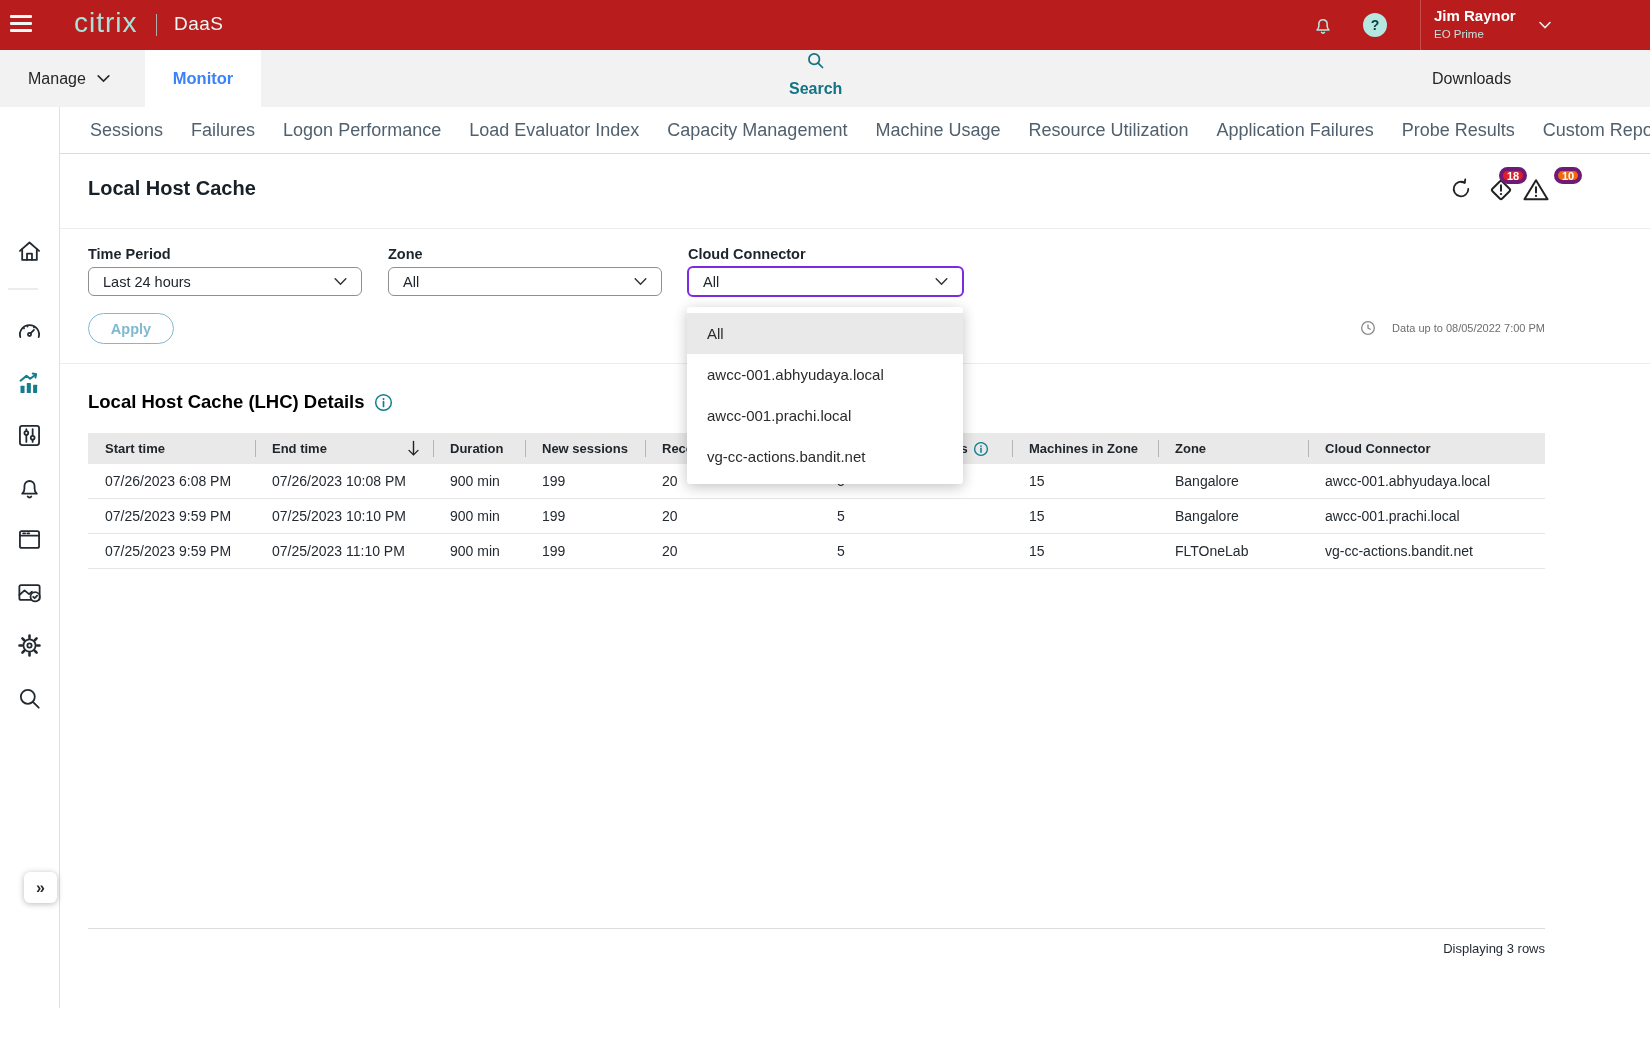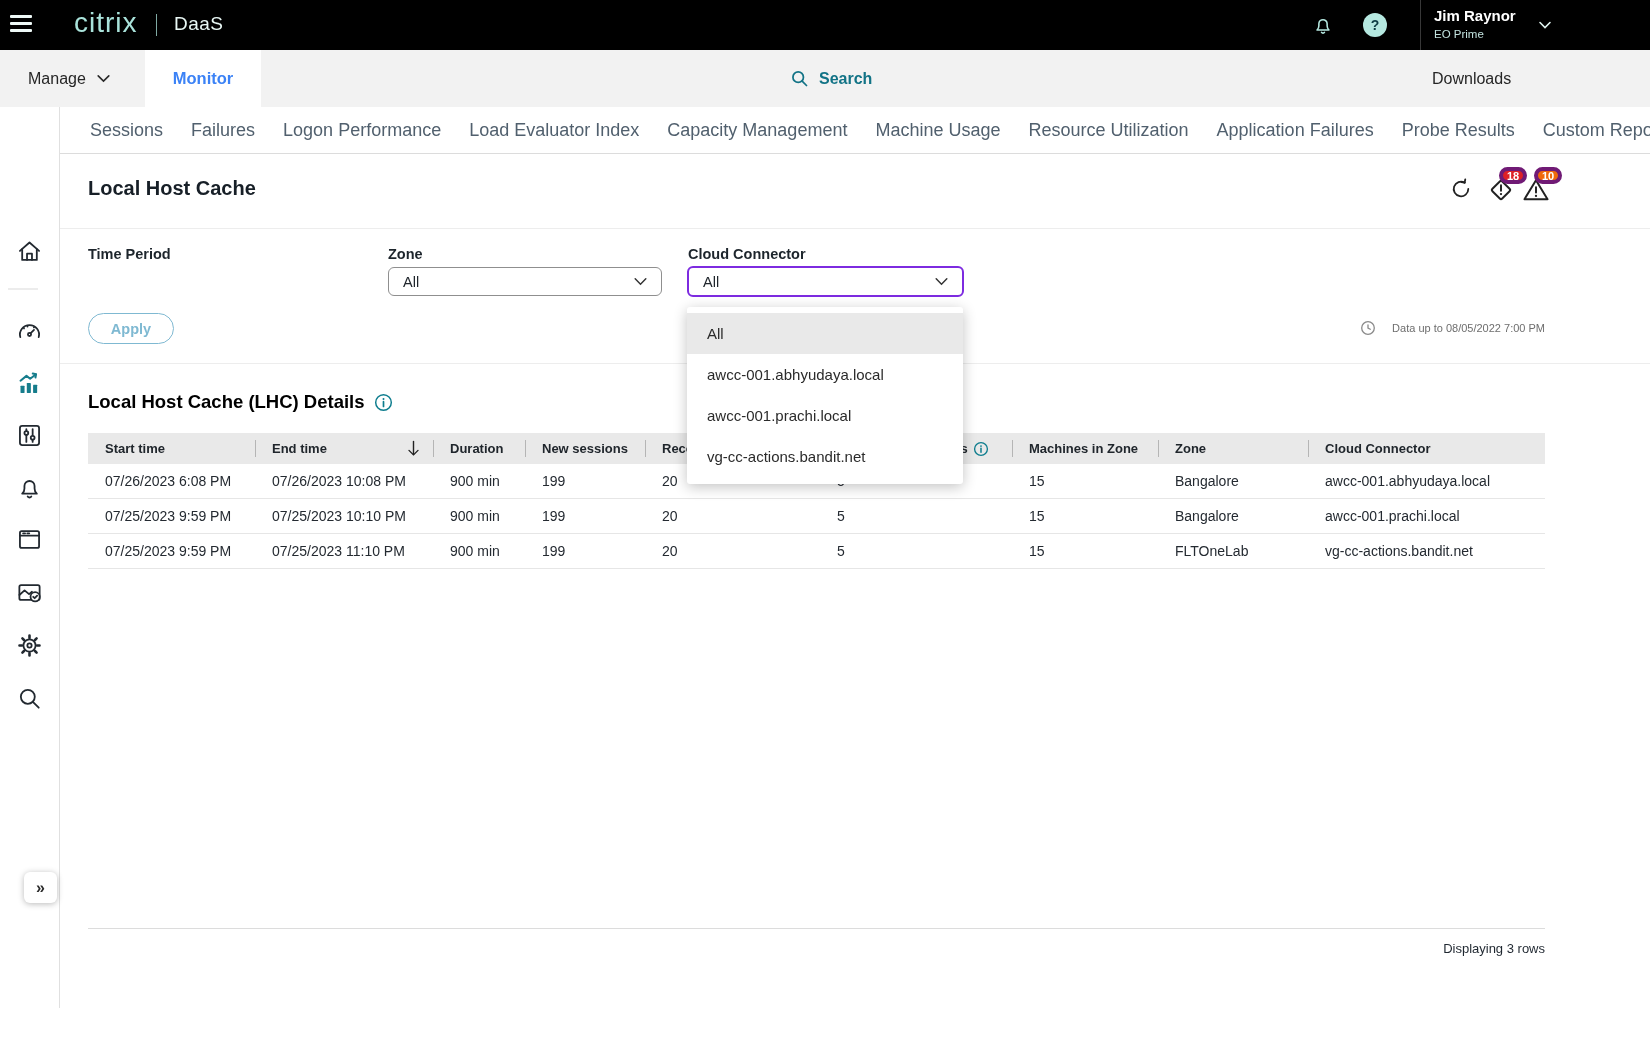--- a/index.html
+++ b/index.html
@@ -1,53 +1,53 @@
 <!DOCTYPE html>
 <html><head>
 <meta charset="utf-8">
 <style>
   * { margin:0; padding:0; box-sizing:border-box; }
   html,body { width:1650px; height:1062px; background:#fff; font-family:"Liberation Sans",sans-serif; }
   #app { position:relative; width:1650px; height:1062px; overflow:hidden; background:#fff; }
 
   
-  .topbar { position:absolute; left:0; top:0; width:1650px; height:50px; background:#000000; }
+  .topbar { position:absolute; left:0; top:0; width:1650px; height:50px; background:#b91c1c; }
   .hamburger { position:absolute; left:10px; top:15px; width:24px; height:20px; cursor:pointer; }
   .hamburger span { display:block; width:22px; height:2.6px; background:#eef9f7; margin-bottom:4.4px; border-radius:1px; }
   .brand { position:absolute; left:74px; top:7px; font-size:28px; color:#a9e2da; letter-spacing:1px; font-weight:400; }
   .brand-sep { position:absolute; left:156px; top:14px; width:1px; height:22px; background:rgba(169,226,218,.75); }
   .product { position:absolute; left:174px; top:13px; font-size:19px; color:#e9f8f5; letter-spacing:.5px; }
   .tb-bell { position:absolute; left:1312px; top:14px; width:22px; height:22px; }
   .tb-help { position:absolute; left:1363px; top:13px; width:24px; height:24px; background:#b5e8e0; border-radius:50%; display:flex; align-items:center; justify-content:center; font-size:14px; font-weight:bold; color:#0c3b42; }
   .tb-divider { position:absolute; left:1420px; top:0; width:1px; height:50px; background:rgba(255,255,255,.22); }
   .user-name { position:absolute; left:1434px; top:7px; font-size:15px; font-weight:bold; color:#fff; }
   .user-org { position:absolute; left:1434px; top:28px; font-size:11.5px; color:#c2e2de; }
   .user-chevron { position:absolute; left:1537px; top:17px; width:16px; height:16px; }
 
   
   .menubar { position:absolute; left:0; top:50px; width:1650px; height:57px; background:#f2f2f2;padding-left:36px; }
   .manage { position:absolute; left:28px; top:0; height:57px; display:flex; align-items:center; gap:9px; font-size:16px; color:#262626; cursor:pointer; }
   .monitor { position:absolute; left:145px; top:0; width:116px; height:57px; background:#fff; display:flex; align-items:center; justify-content:center; font-size:16.5px; font-weight:bold; color:#3b82f6; }
-  .mb-search { position:absolute; left:789px; top:0; height:57px; display:flex; align-items:center; gap:9px; font-size:16px; font-weight:bold; color:#127386; cursor:pointer; }
+  .mb-search { position:absolute; left:789px; top:0; height:57px; display:flex; align-items:center; gap:9px; font-size:16px; font-weight:bold; color:#127386; cursor:pointer;flex-direction:column; }
   .downloads { position:absolute; left:1432px; top:0; height:57px; display:flex; align-items:center; font-size:16px; color:#262626; cursor:pointer; }
 
   
   .tabrow { position:absolute; left:90px; top:107px; height:47px; display:flex; align-items:center; gap:28px; background:transparent; }
   .tabrow-border { position:absolute; left:60px; top:153px; width:1590px; height:1px; background:#dcdcdc; }
   .tab { font-size:18px; color:#51606e; height:47px; display:flex; align-items:center; position:relative; white-space:nowrap; cursor:pointer; }
   .tab.active { color:#1d2a38; font-weight:600; }
   .tab.active::after { content:""; position:absolute; left:-2px; right:-2px; bottom:0; height:4px; background:#3f4c5c; }
 
   
   .page-title { position:absolute; left:88px; top:177px; font-size:20px; font-weight:600; color:#171f27; }
   .refresh-btn { position:absolute; left:1449px; top:177px; width:24px; height:24px; cursor:pointer; }
   .alert-wrap { position:absolute; width:30px; height:30px; cursor:pointer; }
   .badge { position:absolute; top:-8px; left:13px; min-width:24px; height:17px; border-radius:9px; color:#fff; font-size:11px; font-weight:bold; display:flex; align-items:center; justify-content:center; padding:0 4px; border:4px solid #701a75; }
   .badge.red { background:#dd2026; }
-  .badge.orange { background:#f0690a; }
+  .badge.orange { background:#f0690a;margin-left:20px; }
 
   .hline { position:absolute; height:1px; background:#ededed; }
 
   
   .flabel { position:absolute; font-size:14.5px; font-weight:bold; color:#1d252c; }
   .select { position:absolute; height:29px; background:#fff; border:1px solid #8f8f8f; border-radius:6px; display:flex; align-items:center; padding:0 12px 0 14px; font-size:14.5px; color:#20262c; cursor:pointer; }
   .select .chev { margin-left:auto; width:17px; height:17px; }
   .select.focus { border:2px solid #7d2be0; }
   .apply-btn { position:absolute; left:88px; top:313px; width:86px; height:31px; background:#fff; border:1.5px solid #7fb9d2; border-radius:16px; color:#7fb9d2; font-size:14.5px; font-weight:bold; display:flex; align-items:center; justify-content:center; cursor:default; font-family:"Liberation Sans",sans-serif; }
   .data-upto { position:absolute; right:105px; top:320px; display:flex; align-items:center; gap:16px; font-size:11px; color:#6e6e6e; }
@@ -173,20 +173,26 @@
       <path d="M13 10.5v4.7"></path>
         <circle cx="13" cy="18.1" r="1" fill="#222" stroke="none"></circle>
     </svg>
     <span class="badge orange">10</span>
   </div>
 
   <div class="hline" style="left:60px;top:228px;width:1590px;"></div>
   <div class="hline" style="left:60px;top:363px;width:1590px;"></div>
 
   <div class="flabel" style="left:88px;top:246px;">Time Period</div>
+  <div class="select" style="left:88px;top:267px;width:274px;">
+    <span>Last 24 hours</span>
+    <svg class="chev" viewBox="0 0 16 16" fill="none" stroke="#333" stroke-width="1.4" stroke-linecap="round">
+        <path d="M3 5.5l5 5 5-5"></path>
+      </svg>
+  </div>
 
   <div class="flabel" style="left:388px;top:246px;">Zone</div>
   <div class="select" style="left:388px;top:267px;width:274px;">
     <span>All</span>
     <svg class="chev" viewBox="0 0 16 16" fill="none" stroke="#333" stroke-width="1.4" stroke-linecap="round">
         <path d="M3 5.5l5 5 5-5"></path>
       </svg>
   </div>
 
   <div class="flabel" style="left:688px;top:246px;">Cloud Connector</div>

